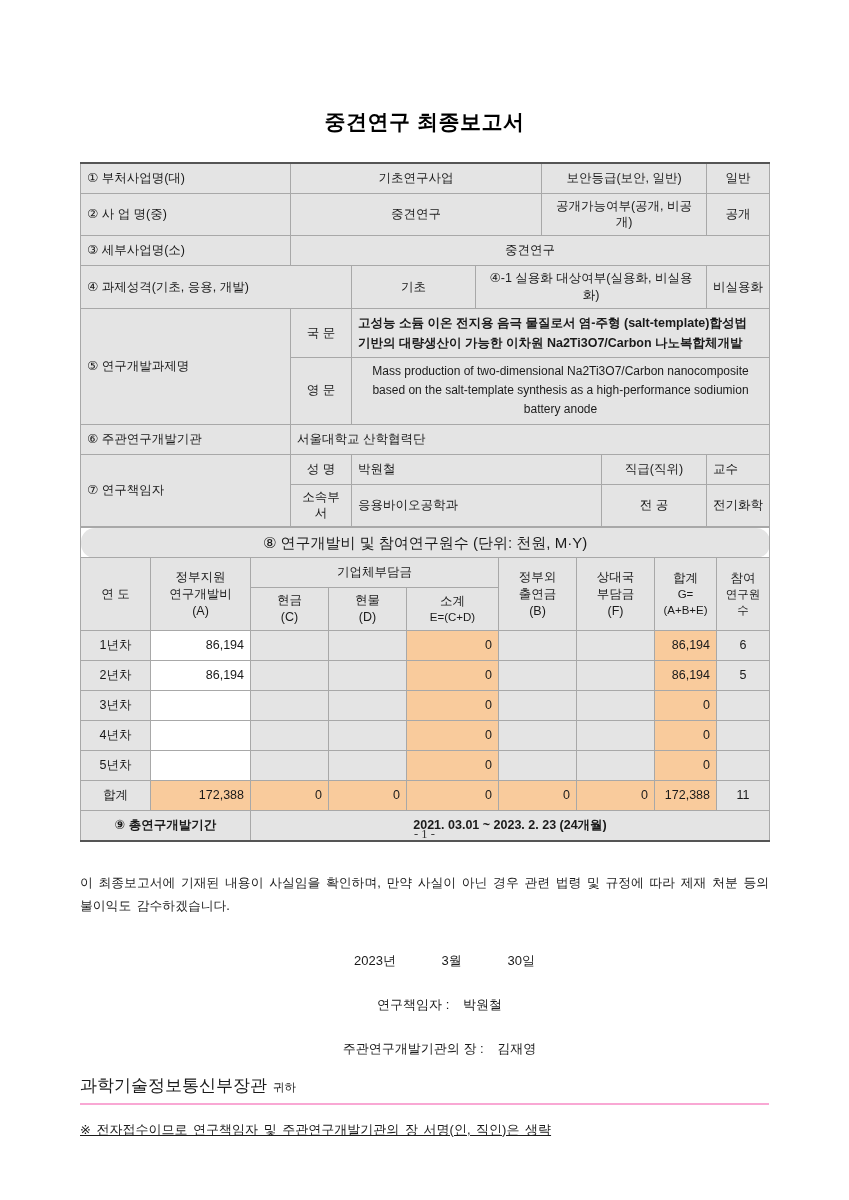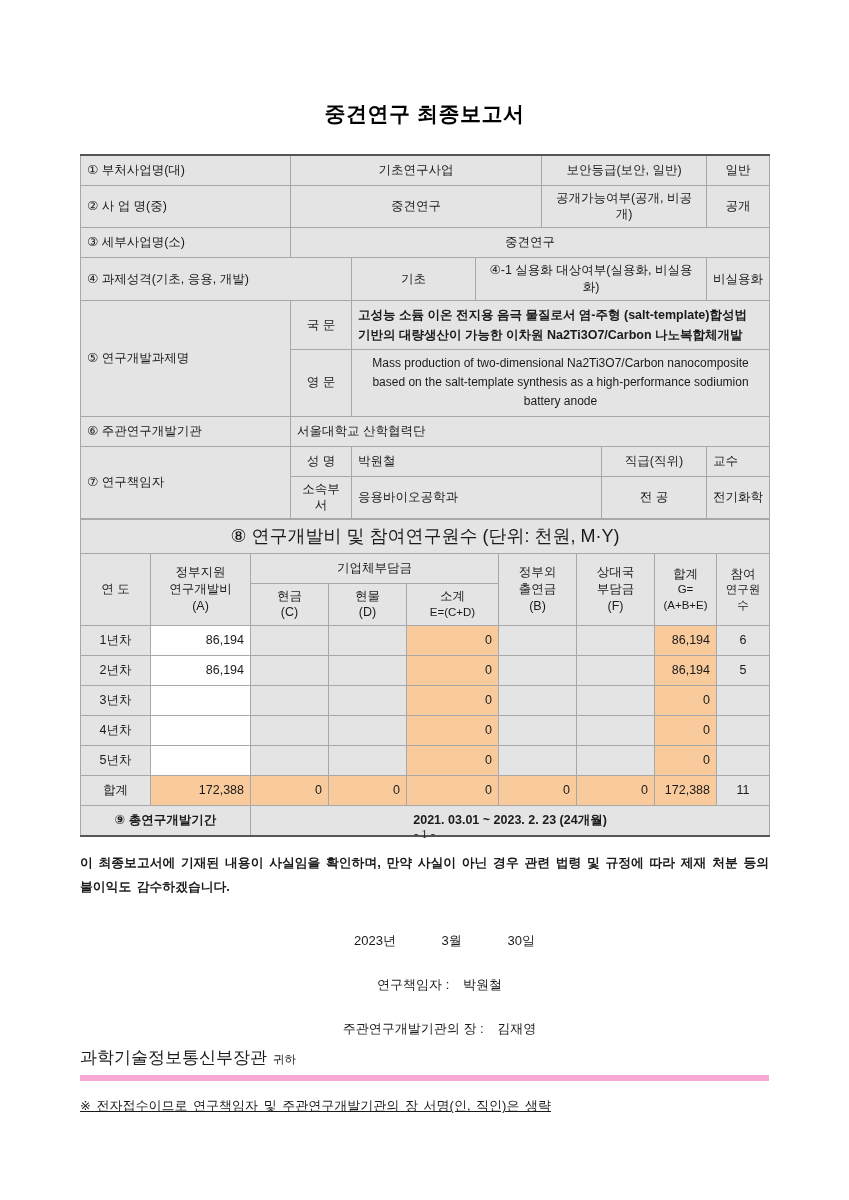--- a/index.html
+++ b/index.html
@@ -9,21 +9,21 @@
   }
   body {
     width: 849px; height: 1200px;
     font-family: "Liberation Sans", "DejaVu Sans", sans-serif;
     color: #1a1a1a;
     position: relative;
     overflow: hidden;
   }
   .page {
     width: 849px; height: 880px;
-    padding: 4px 80px;
+    padding: 12px 80px;
     position: relative;
   }
   .doc-title {
     text-align: center;
     font-size: 21px;
     font-weight: bold;
     letter-spacing: 0.5px;
     margin: 0;
     padding-top: 96px;
     padding-bottom: 26px;
@@ -51,51 +51,50 @@
   td.orange { background: #f9cb9c; }
   td.num { text-align: right; padding-right: 10px; background: #e4e4e4; }
   td.num.white { background:#ffffff; }
   td.num.orange { background:#f9cb9c; }
 
   .title-ko { font-size: 12.5px; line-height: 1.6; text-align: left; font-weight: bold; }
   .title-ko .ln { display:block; }
   .title-en { font-size: 12px; line-height: 1.6; text-align: center; }
   .title-en .ln { display:block; }
 
-  .sect8 { text-align:center; font-size:18px; }
+  .sect8 { text-align:center; font-size:15px;border-radius:14px; }
 
   .stmt {
-    margin-top: 14px;
+    margin-top: 29px;
     font-size: 12.8px;
     line-height: 1.85;
     text-align: justify;
     width: 689px;
     word-spacing: 2px;
-    font-weight: bold;
   }
   .date-line {
     margin-top: 34px;
     text-align: center;
     font-size: 13px;
     padding-left: 40px;
   }
   .date-line span { display:inline-block; }
   .d-y { margin-right: 42px; }
   .d-m { margin-right: 42px; }
   .sig-line {
     margin-top: 26px;
     text-align: center;
     font-size: 13px;
     padding-left: 30px;
   }
   .sig-line .val { margin-left: 10px; }
   .recipient {
-    margin-top: 8px;
+    margin-top: 16px;
     width: 689px;
-    border-bottom: 6px solid #f9a8d4;
+    border-bottom: 2px solid #f9a8d4;
     padding-bottom: 6px;
   }
   .recipient .r-main { font-size: 17px; }
   .recipient .r-sub { font-size: 11.5px; margin-left: 6px; }
   .note {
     margin-top: 16px;
     font-size: 13px;
     width: 689px;
     word-spacing: 2px;
     text-decoration: underline;

